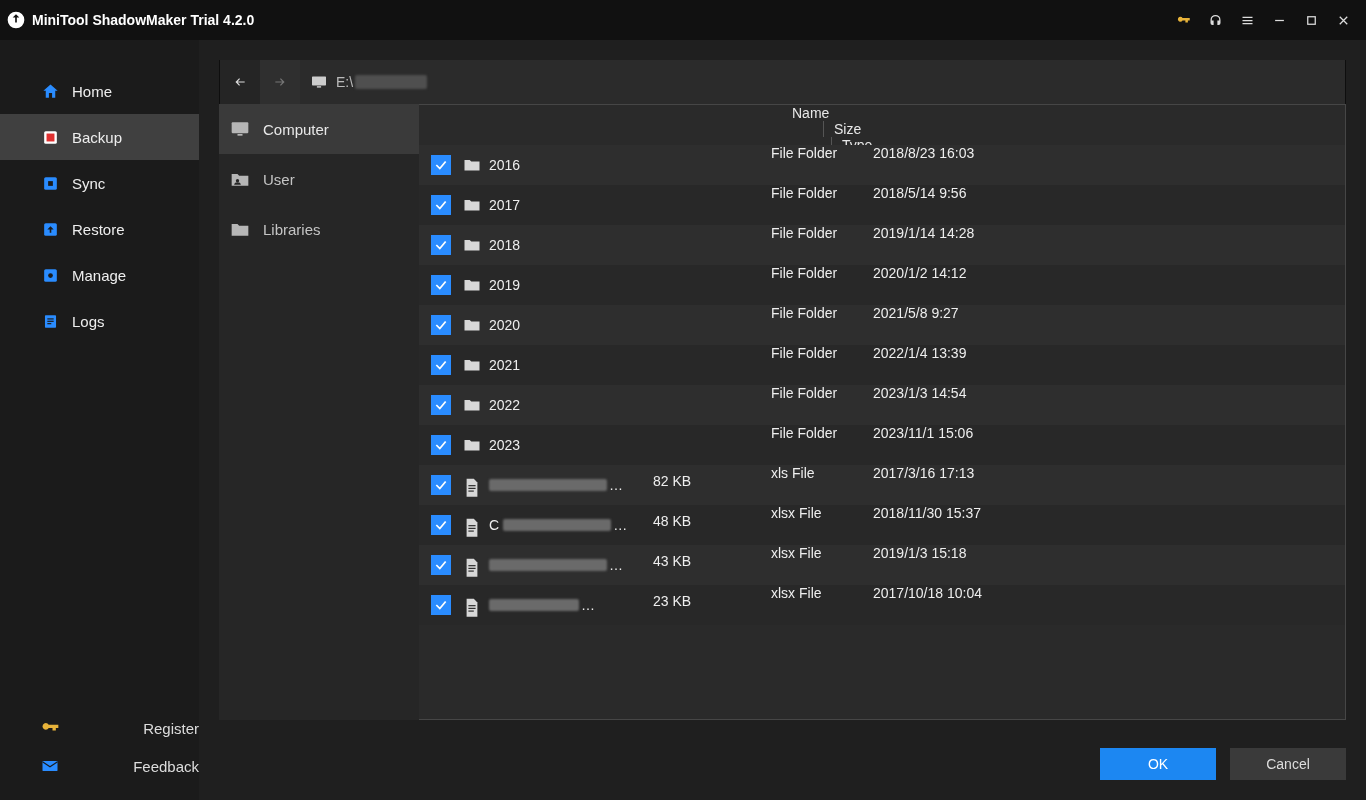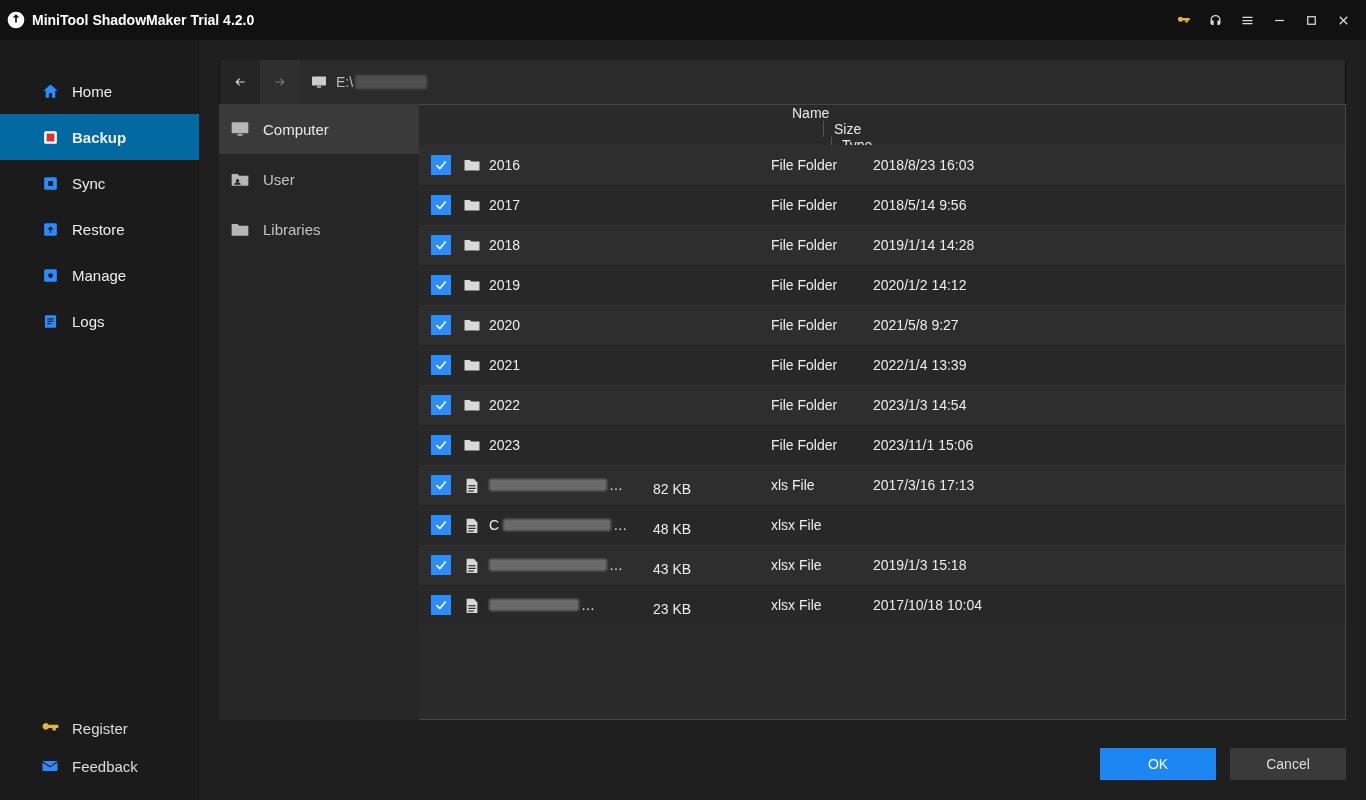--- a/index.html
+++ b/index.html
@@ -11,26 +11,26 @@
   .titlebar .title { font-size:14px; font-weight:600; color:#fff; }
   .titlebar .spacer { flex:1; }
   .titlebar .tb-btn { width:26px; height:26px; display:flex; align-items:center; justify-content:center; color:#eee; cursor:pointer; margin-left:6px; }
   .titlebar .tb-btn svg { width:15px; height:15px; }
 
   .app { display:flex; height:760px; }
 
   
   .sidebar { width:199px; background:#1b1b1b; display:flex; flex-direction:column; padding-top:28px; }
   .nav-item { height:46px; display:flex; align-items:center; padding-left:40px; color:#eee; cursor:pointer; font-size:15px; }
-  .nav-item.active { background:#0369a1; font-weight:700; }
+  .nav-item.active { background:#404040; font-weight:400; }
   .nav-item .ic { width:20px; height:20px; margin-right:12px; display:flex; align-items:center; justify-content:center; }
   .nav-item .ic svg { width:19px; height:19px; fill:#2a8cff; }
   .nav-item.active .ic svg { fill:#fff; }
   .sidebar-bottom { margin-top:auto; padding-bottom:15px; }
-  .bottom-item { height:38px; display:flex; align-items:center; padding-left:40px; color:#ddd; cursor:pointer; font-size:15px; }
+  .bottom-item { height:38px; display:flex; align-items:center; padding-left:40px; color:#ddd; cursor:pointer; font-size:15px;justify-content:space-between; }
   .bottom-item .ic { width:20px; height:20px; margin-right:12px; display:flex; align-items:center; justify-content:center; }
 
   
   .main { flex:1; background:#1f1f1f; display:flex; flex-direction:column; padding:20px; }
 
   .pathbar { height:44px; background:#2f2f2f; display:flex; align-items:center; border:1px solid #0e0e0e; }
   .navbtn { width:40px; height:44px; display:flex; align-items:center; justify-content:center; cursor:pointer; background:#252525; }
   .pathbox { flex:1; height:44px; background:#2b2b2b; display:flex; align-items:center; padding:0 10px; color:#bbb; }
   .pathbox .mon { width:18px; height:14px; margin-right:8px; }
   .pathbox .pblur { background:#4f4f4f; height:14px; width:72px; margin-left:2px; border-radius:2px; filter:blur(1px); }
@@ -46,21 +46,21 @@
   .files { flex:1; border:1px solid #464646; border-left:none; background:#2a2a2a; display:flex; flex-direction:column; }
   .cols { height:40px; display:flex; align-items:center; background:#2a2a2a; color:#e8e8e8; font-size:14px; border-bottom:1px solid #2a2a2a;flex-direction:column; }
   .col-check { width:44px; }
   .col-name { width:180px; padding-left:0; }
   .col-size { width:118px; border-left:1px solid #555; padding-left:10px; height:22px; display:flex; align-items:center;}
   .col-type { width:102px; border-left:1px solid #555; padding-left:10px; height:22px; display:flex; align-items:center;}
   .col-date { width:150px; border-left:1px solid #555; height:22px; display:flex; align-items:center;}
   .col-end { flex:1; border-left:1px solid #555; height:22px; }
 
   .rows { flex:1; overflow:hidden; }
-  .row { height:40px; display:flex; align-items:center; color:#eee; font-size:14px; }
+  .row { height:40px; display:flex; color:#eee; font-size:14px; }
   .row:nth-child(odd){ background:#2e2e2e; }
   .row:nth-child(even){ background:#282828; }
   .row .ck { width:44px; display:flex; justify-content:center; align-items:center; }
   .row .ck .box { width:20px; height:20px; background:#2a8cff; display:flex; align-items:center; justify-content:center; }
   .row .ck .box svg { width:14px; height:14px; stroke:#fff; stroke-width:3; fill:none; }
   .row .nm { width:180px; display:flex; align-items:center; overflow:hidden; white-space:nowrap; }
   .row .nm .fic { width:18px; height:16px; margin-right:8px; flex-shrink:0; }
   .row .nm .blurred { background:#6a6a6a; height:12px; border-radius:2px; filter:blur(0.8px); }
   .row .sz { width:118px; padding-left:10px;margin-top:8px; }
   .row .tp { width:102px; padding-left:10px; }
@@ -438,20 +438,21 @@
                     <rect x="6" y="9" width="8" height="1.3" fill="#2a2a2a"></rect>
                     <rect x="6" y="12" width="8" height="1.3" fill="#2a2a2a"></rect>
                     <rect x="6" y="15" width="6" height="1.3" fill="#2a2a2a"></rect>
                   </svg></span>
                 <span style="margin-right:4px">C</span>
                 <span class="blurred" style="width:108px"></span>
                 <span style="margin-left:2px">…</span>
               </div>
               <div class="sz">48 KB</div>
               <div class="tp">xlsx File</div>
+              <div class="dt">2018/11/30 15:37</div>
             </div>
             <div class="row">
               <div class="ck">
                 <div class="box">
                   <svg viewBox="0 0 24 24">
                     <polyline points="4,12 10,18 20,6"></polyline>
                   </svg>
                 </div>
               </div>
               <div class="nm">

